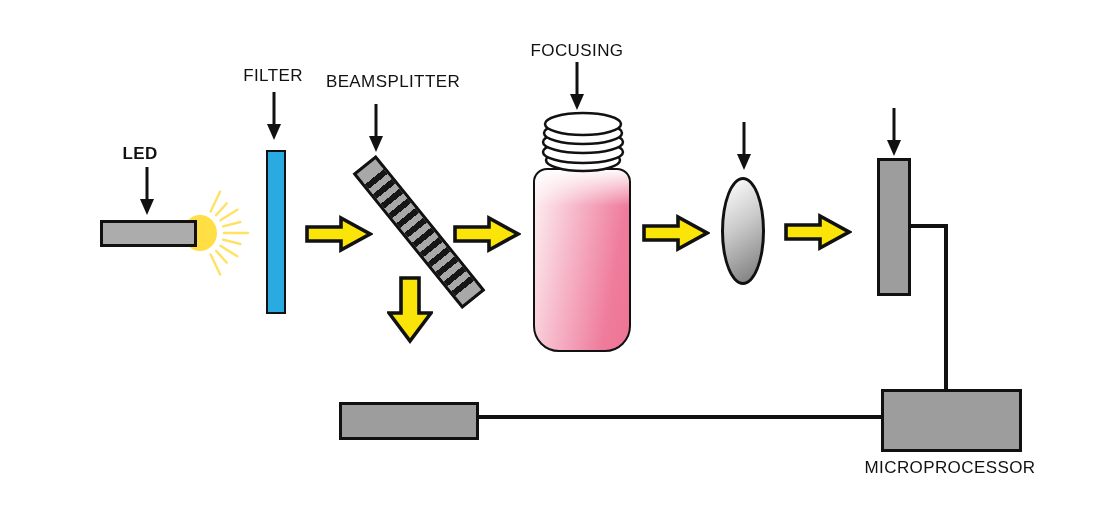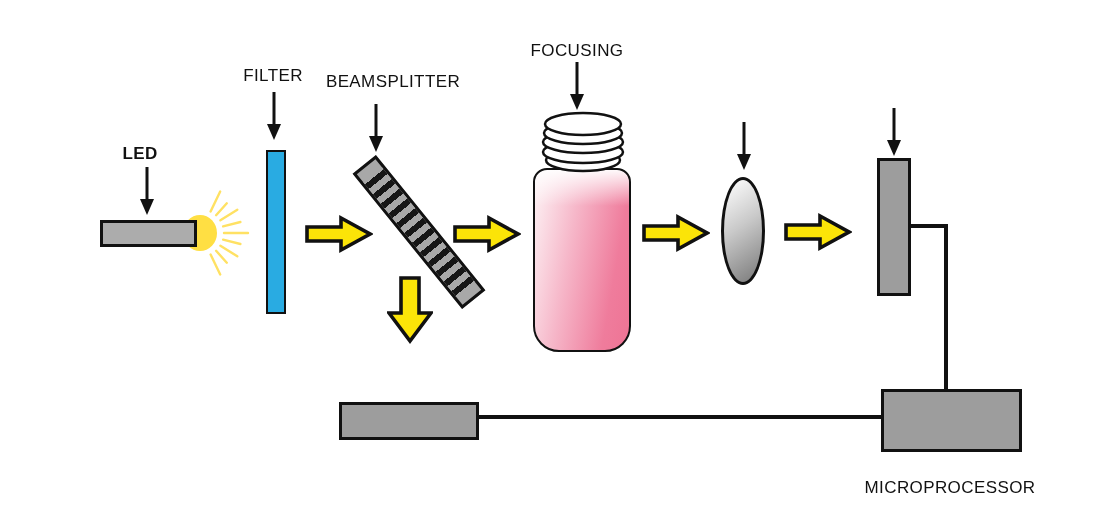--- a/index.html
+++ b/index.html
@@ -168,15 +168,15 @@
   </svg>
   <div class="abs gray-box" id="light-detector-box"></div>
 
   <div class="wire" id="wire-light-h"></div>
   <div class="wire" id="wire-light-v"></div>
   <div class="wire" id="wire-ref-to-micro"></div>
 
   <div class="abs gray-box" id="reference-detector-box"></div>
 
   <div class="abs gray-box" id="microprocessor-box"></div>
-  <div class="label" style="left:950px; top:459px;margin-top:20px;">MICROPROCESSOR</div>
+  <div class="label" style="left:950px; top:459px;">MICROPROCESSOR</div>
 
 </div>
 
 </body></html>

